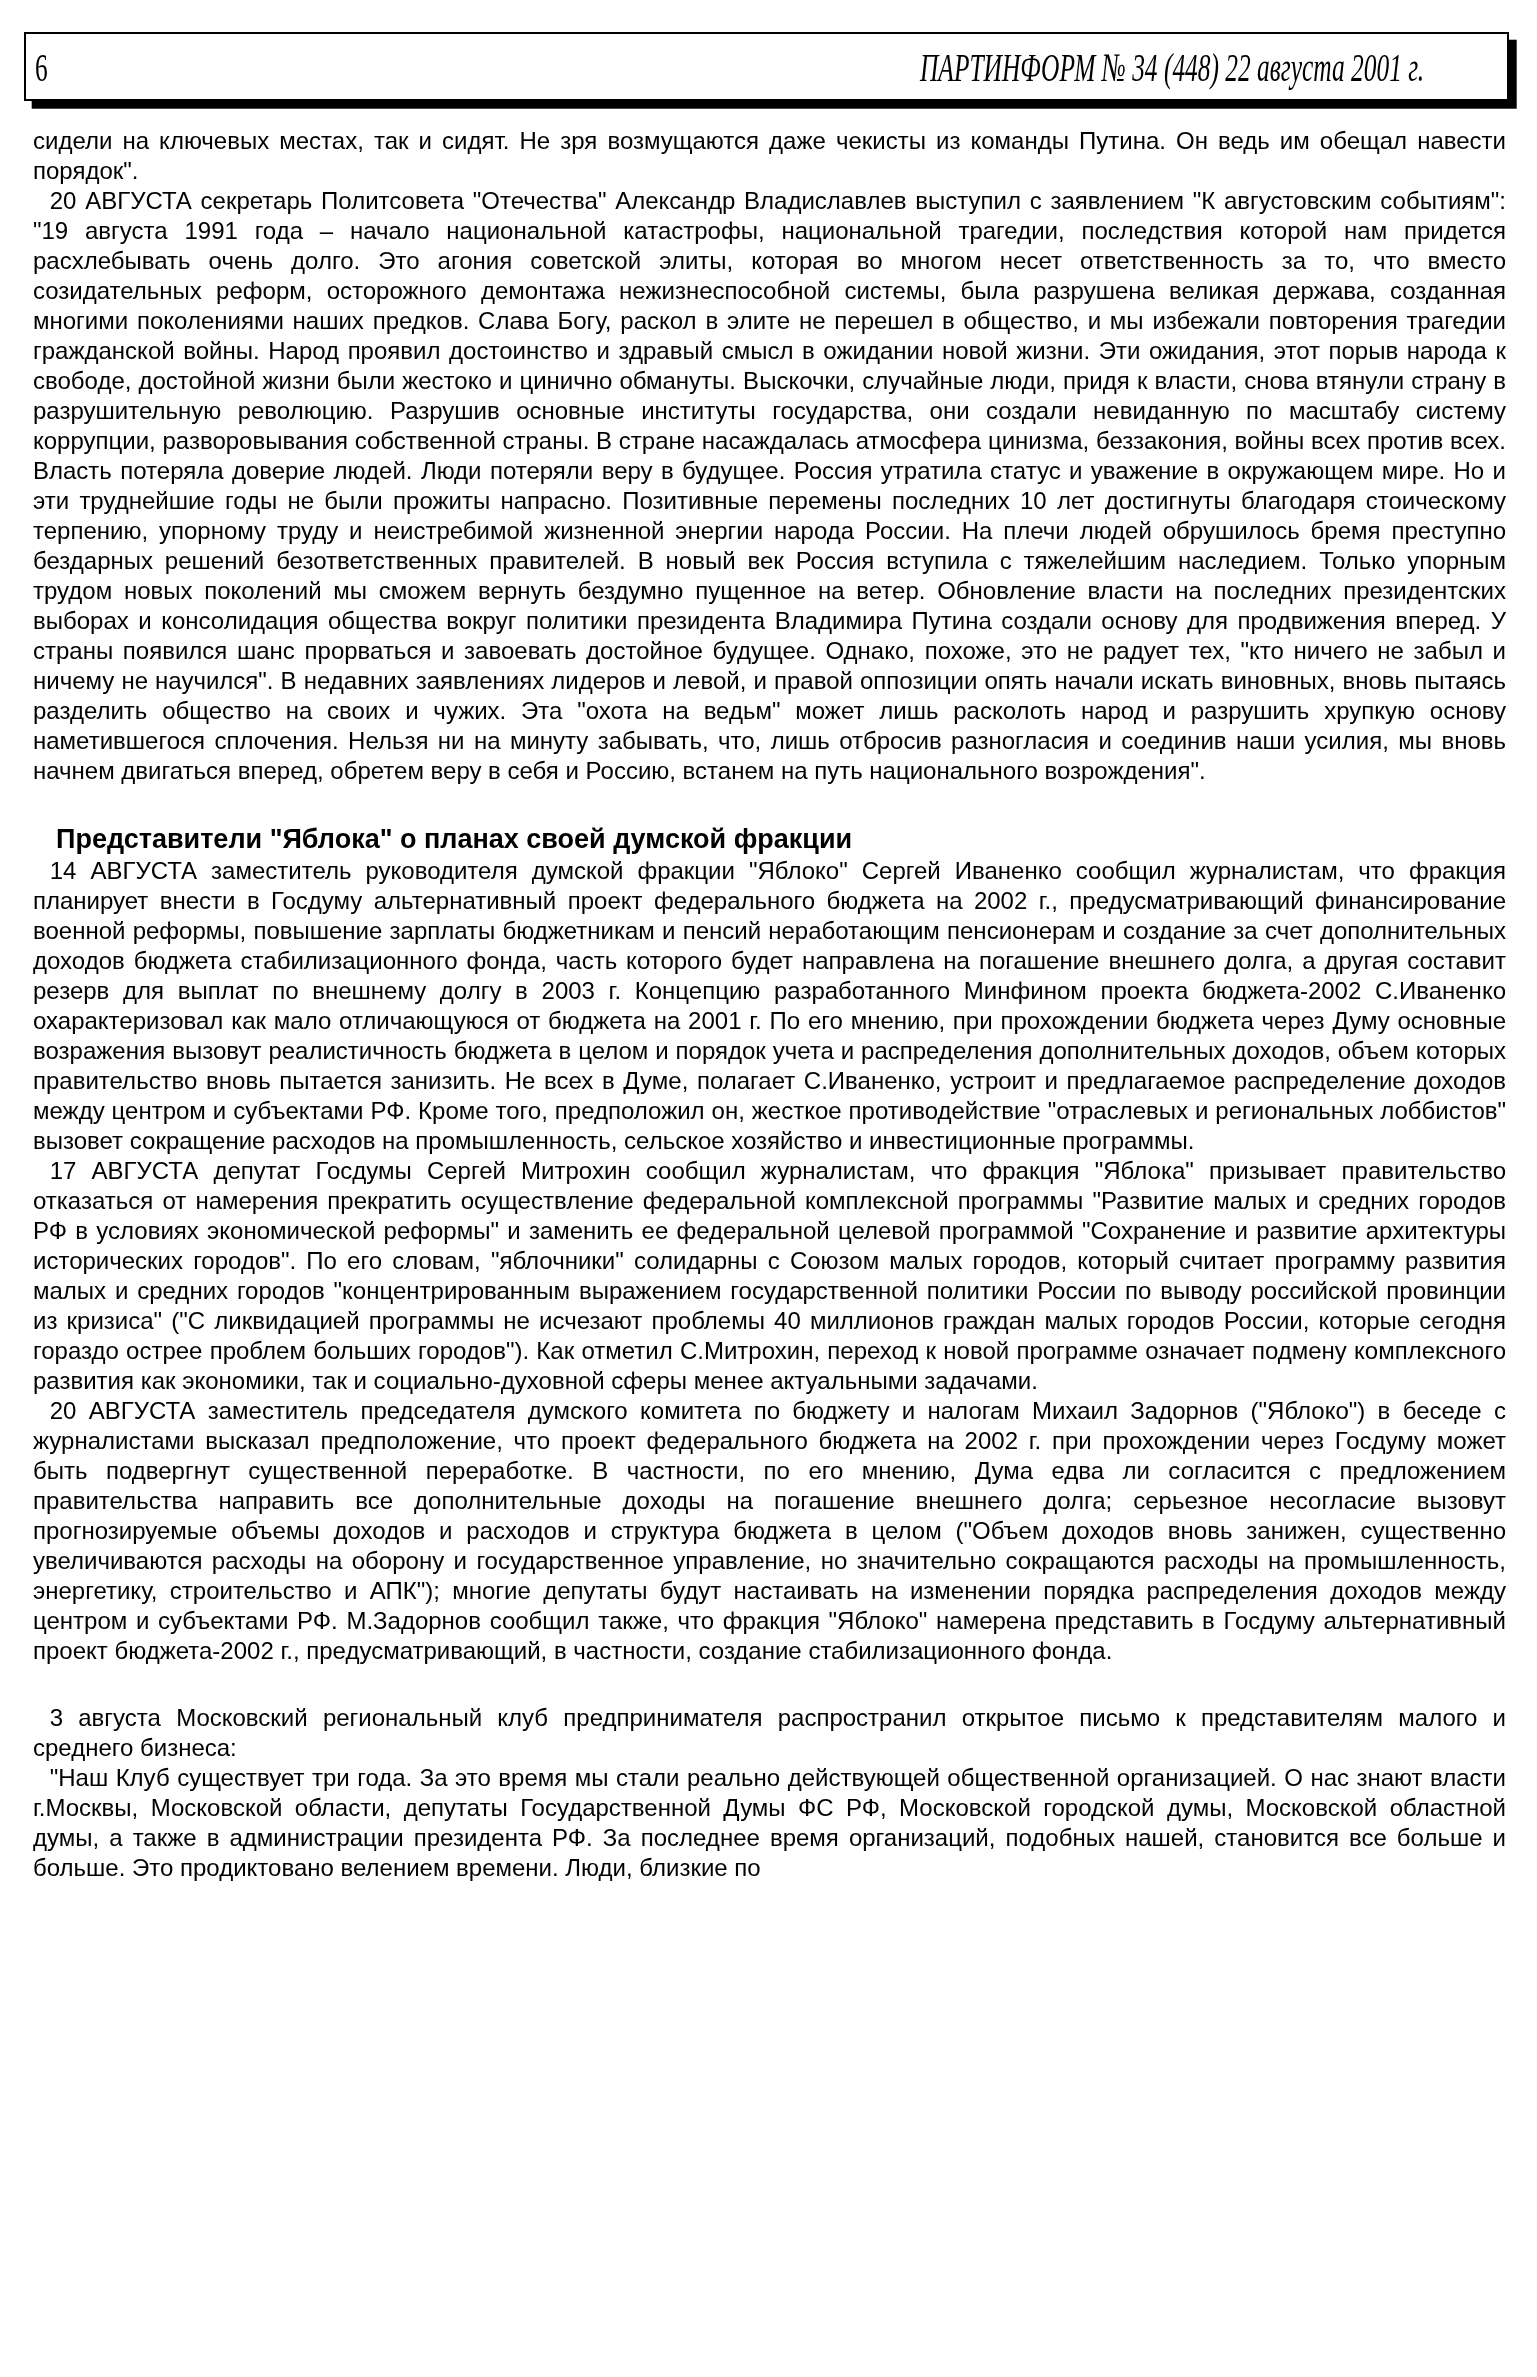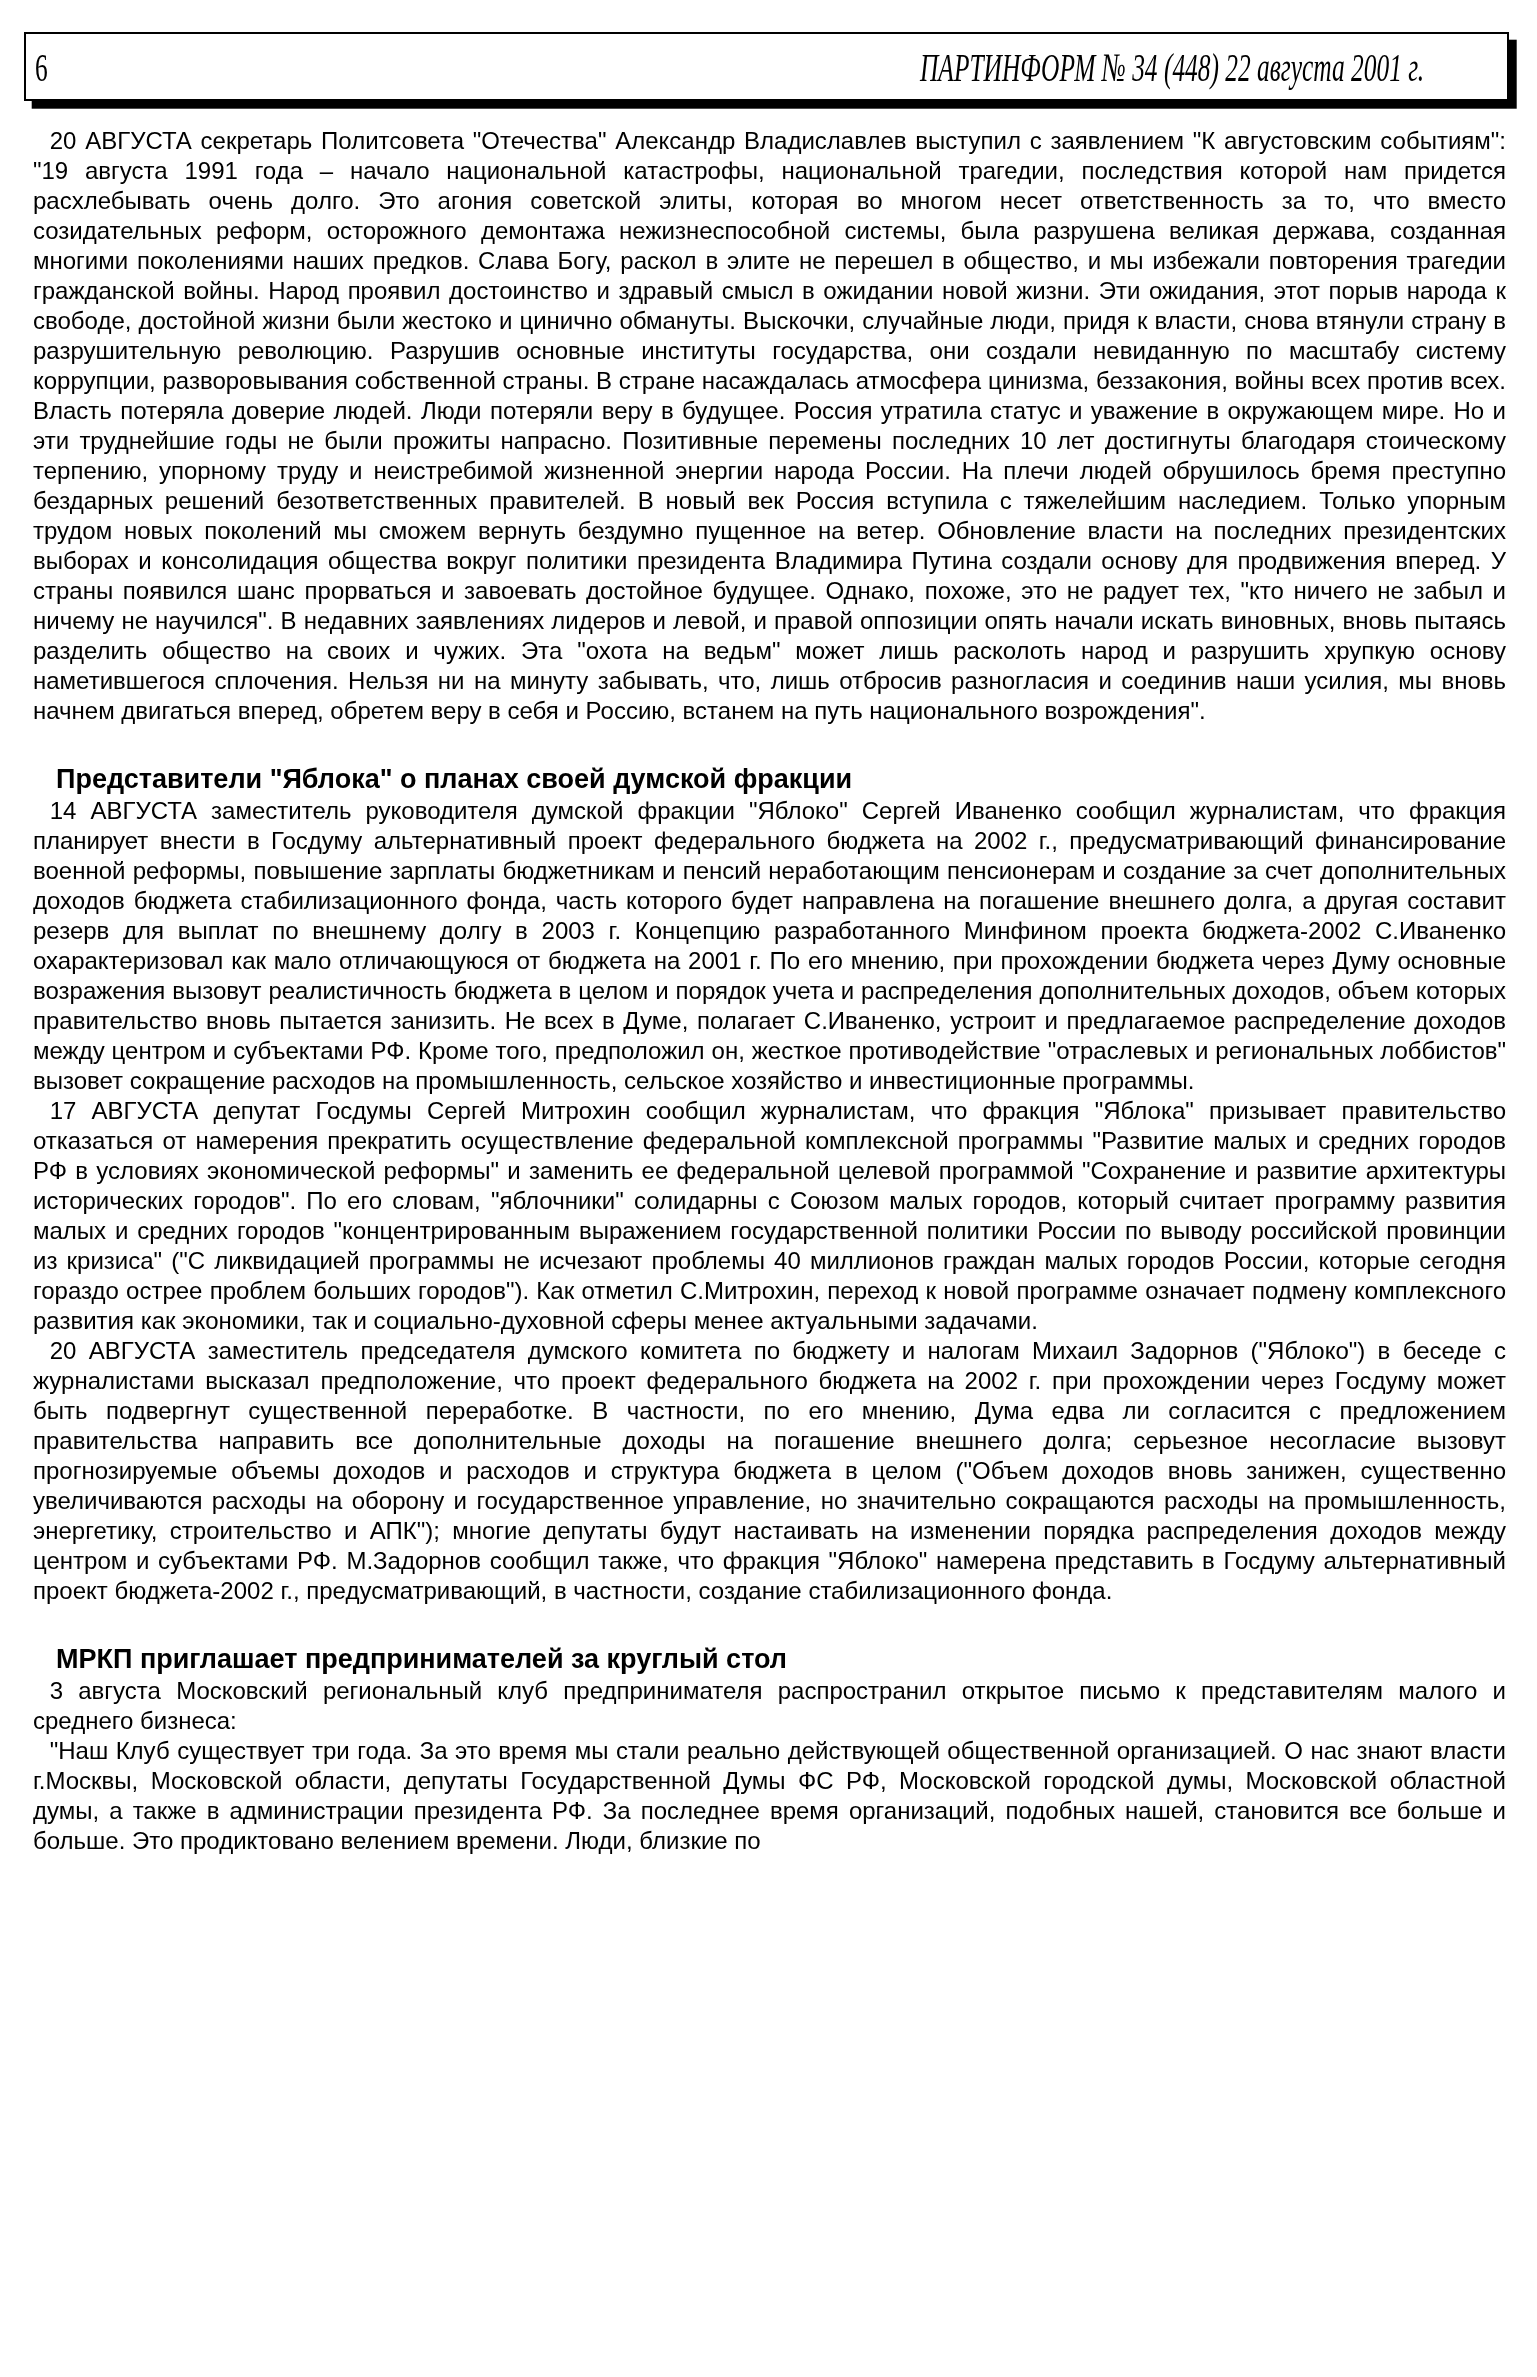--- a/index.html
+++ b/index.html
@@ -35,33 +35,33 @@
 </head>
 <body>
 
 <div class="header-box">
   <span class="page-number">6</span>
   <span class="masthead">ПАРТИНФОРМ № 34 (448) 22 августа 2001 г.</span>
 </div>
 
 <div class="content">
   <section>
+    <p>сидели на ключевых местах, так и сидят. Не зря возмущаются даже чекисты из команды Путина. Он ведь им обещал навести порядок".</p>
     <p class="indent">20 АВГУСТА секретарь Политсовета "Отечества" Александр Владиславлев выступил с заявлением "К августовским событиям": "19 августа 1991 года – начало национальной катастрофы, национальной трагедии, последствия которой нам придется расхлебывать очень долго. Это агония советской элиты, которая во многом несет ответственность за то, что вместо созидательных реформ, осторожного демонтажа нежизнеспособной системы, была разрушена великая держава, созданная многими поколениями наших предков. Слава Богу, раскол в элите не перешел в общество, и мы избежали повторения трагедии гражданской войны. Народ проявил достоинство и здравый смысл в ожидании новой жизни. Эти ожидания, этот порыв народа к свободе, достойной жизни были жестоко и цинично обмануты. Выскочки, случайные люди, придя к власти, снова втянули страну в разрушительную революцию. Разрушив основные институты государства, они создали невиданную по масштабу систему коррупции, разворовывания собственной страны. В стране насаждалась атмосфера цинизма, беззакония, войны всех против всех. Власть потеряла доверие людей. Люди потеряли веру в будущее. Россия утратила статус и уважение в окружающем мире. Но и эти труднейшие годы не были прожиты напрасно. Позитивные перемены последних 10 лет достигнуты благодаря стоическому терпению, упорному труду и неистребимой жизненной энергии народа России. На плечи людей обрушилось бремя преступно бездарных решений безответственных правителей. В новый век Россия вступила с тяжелейшим наследием. Только упорным трудом новых поколений мы сможем вернуть бездумно пущенное на ветер. Обновление власти на последних президентских выборах и консолидация общества вокруг политики президента Владимира Путина создали основу для продвижения вперед. У страны появился шанс прорваться и завоевать достойное будущее. Однако, похоже, это не радует тех, "кто ничего не забыл и ничему не научился". В недавних заявлениях лидеров и левой, и правой оппозиции опять начали искать виновных, вновь пытаясь разделить общество на своих и чужих. Эта "охота на ведьм" может лишь расколоть народ и разрушить хрупкую основу наметившегося сплочения. Нельзя ни на минуту забывать, что, лишь отбросив разногласия и соединив наши усилия, мы вновь начнем двигаться вперед, обретем веру в себя и Россию, встанем на путь национального возрождения".</p>
   </section>
 
   <div class="gap-lg"></div>
 
   <section>
     <h2>Представители "Яблока" о планах своей думской фракции</h2>
     <p class="indent">14 АВГУСТА заместитель руководителя думской фракции "Яблоко" Сергей Иваненко сообщил журналистам, что фракция планирует внести в Госдуму альтернативный проект федерального бюджета на 2002 г., предусматривающий финансирование военной реформы, повышение зарплаты бюджетникам и пенсий неработающим пенсионерам и создание за счет дополнительных доходов бюджета стабилизационного фонда, часть которого будет направлена на погашение внешнего долга, а другая составит резерв для выплат по внешнему долгу в 2003 г. Концепцию разработанного Минфином проекта бюджета-2002 С.Иваненко охарактеризовал как мало отличающуюся от бюджета на 2001 г. По его мнению, при прохождении бюджета через Думу основные возражения вызовут реалистичность бюджета в целом и порядок учета и распределения дополнительных доходов, объем которых правительство вновь пытается занизить. Не всех в Думе, полагает С.Иваненко, устроит и предлагаемое распределение доходов между центром и субъектами РФ. Кроме того, предположил он, жесткое противодействие "отраслевых и региональных лоббистов" вызовет сокращение расходов на промышленность, сельское хозяйство и инвестиционные программы.</p>
     <p class="indent">17 АВГУСТА депутат Госдумы Сергей Митрохин сообщил журналистам, что фракция "Яблока" призывает правительство отказаться от намерения прекратить осуществление федеральной комплексной программы "Развитие малых и средних городов РФ в условиях экономической реформы" и заменить ее федеральной целевой программой "Сохранение и развитие архитектуры исторических городов". По его словам, "яблочники" солидарны с Союзом малых городов, который считает программу развития малых и средних городов "концентрированным выражением государственной политики России по выводу российской провинции из кризиса" ("С ликвидацией программы не исчезают проблемы 40 миллионов граждан малых городов России, которые сегодня гораздо острее проблем больших городов"). Как отметил С.Митрохин, переход к новой программе означает подмену комплексного развития как экономики, так и социально-духовной сферы менее актуальными задачами.</p>
     <p class="indent">20 АВГУСТА заместитель председателя думского комитета по бюджету и налогам Михаил Задорнов ("Яблоко") в беседе с журналистами высказал предположение, что проект федерального бюджета на 2002 г. при прохождении через Госдуму может быть подвергнут существенной переработке. В частности, по его мнению, Дума едва ли согласится с предложением правительства направить все дополнительные доходы на погашение внешнего долга; серьезное несогласие вызовут прогнозируемые объемы доходов и расходов и структура бюджета в целом ("Объем доходов вновь занижен, существенно увеличиваются расходы на оборону и государственное управление, но значительно сокращаются расходы на промышленность, энергетику, строительство и АПК"); многие депутаты будут настаивать на изменении порядка распределения доходов между центром и субъектами РФ. М.Задорнов сообщил также, что фракция "Яблоко" намерена представить в Госдуму альтернативный проект бюджета-2002 г., предусматривающий, в частности, создание стабилизационного фонда.</p>
   </section>
 
   <div class="gap-lg"></div>
 
   <section>
-    <h2>МРКП приглашает предпринимателей за круглый стол</h2>
     <p class="indent">3 августа Московский региональный клуб предпринимателя распространил открытое письмо к представителям малого и среднего бизнеса:</p>
     <p class="indent">"Наш Клуб существует три года. За это время мы стали реально действующей общественной организацией. О нас знают власти г.Москвы, Московской области, депутаты Государственной Думы ФС РФ, Московской городской думы, Московской областной думы, а также в администрации президента РФ. За последнее время организаций, подобных нашей, становится все больше и больше. Это продиктовано велением времени. Люди, близкие по</p>
   </section>
 </div>
 
 
 </body></html>

